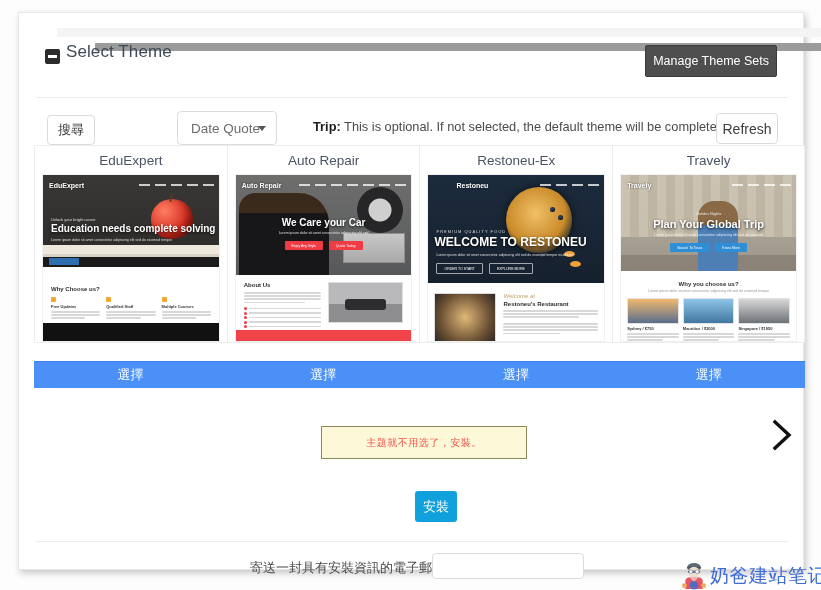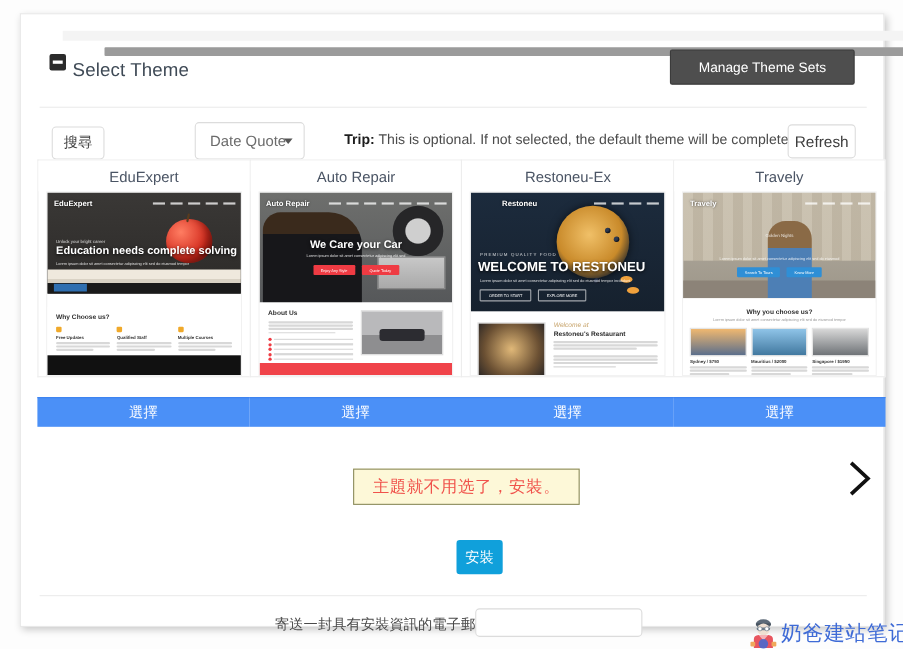--- a/index.html
+++ b/index.html
@@ -61,29 +61,28 @@
     left: 3px; top: 6px;
     width: 9px; height: 3px;
     background: #ffffff;
   }
   .sec-title {
     position: absolute;
     left: 47px; top: 11px;
     font-size: 17px;
     color: #3f4a56;
     letter-spacing: 0.1px;
-    margin-top: 12px;
   }
   .manage-btn {
     position: absolute;
     right: 28px; top: 14px;
     background: #4e4e4e;
     color: #ffffff;
     font-size: 12.5px;
-    padding: 8px 25px;
+    padding: 8px 7px;
     border: 1px solid #3b3b3b;
     border-radius: 2px;
     cursor: pointer;
     white-space: nowrap;
   }
 
   .hr {
     position: absolute;
     left: 17px;
     width: 752px;
@@ -266,21 +265,21 @@
 
   
   .callout {
     position: absolute;
     left: 302px; top: 413px;
     width: 206px; height: 33px;
     background: #fdf8d8;
     border: 1px solid #8a8a5c;
     display: flex; align-items: center; justify-content: center;
     color: #f0524b;
-    font-size: 15px;
+    font-size: 10px;
     letter-spacing: .5px;
   }
   .arrow-next {
     position: absolute;
     left: 748px; top: 403px;
     width: 30px; height: 38px;
   }
 
   
   .install-btn {
@@ -558,20 +557,21 @@
               <div class="hero-nav">
                 <span class="brand">Travely</span>
                 <span class="navlinks">
                     <span></span>
                     <span></span>
                     <span></span>
                     <span></span>
                   </span>
               </div>
               <div class="hero-kicker" style="top:36px;">Golden Nights</div>
+              <div class="hero-h1" style="top:43px;font-size:11px;">Plan Your Global Trip</div>
               <div class="hero-sub" style="top:58px;width:100%;">Lorem ipsum dolor sit amet consectetur adipiscing elit sed do eiusmod</div>
               <div class="btnrow" style="top:68px;">
                 <span class="mini-btn" style="background:#2f8fd6;">Search To Tours</span>
                 <span class="mini-btn" style="background:#2f8fd6;">Know More</span>
               </div>
             </div>
             <div class="body-sec" style="top:100px;bottom:0;background:#fff;padding:6px 0 0;">
               <div class="sec-h" style="text-align:center;">Why you choose us?</div>
               <div style="font-size:3.5px;color:#999;text-align:center;margin:2px 6px 5px;">Lorem ipsum dolor sit amet consectetur adipiscing elit sed do eiusmod tempor</div>
               <div class="tra-cards">

